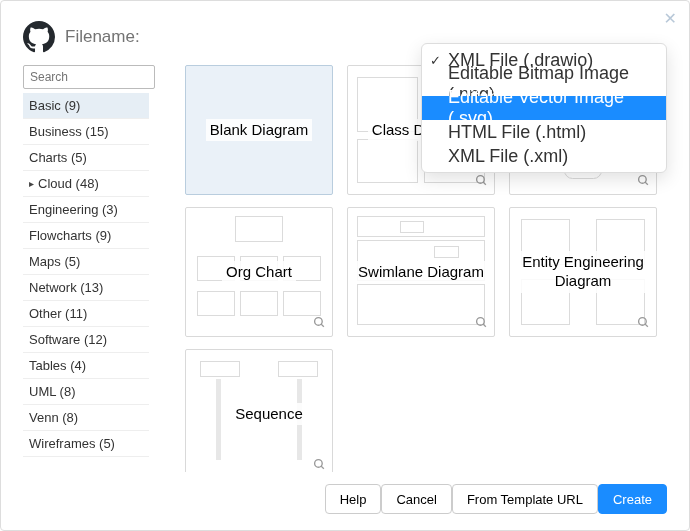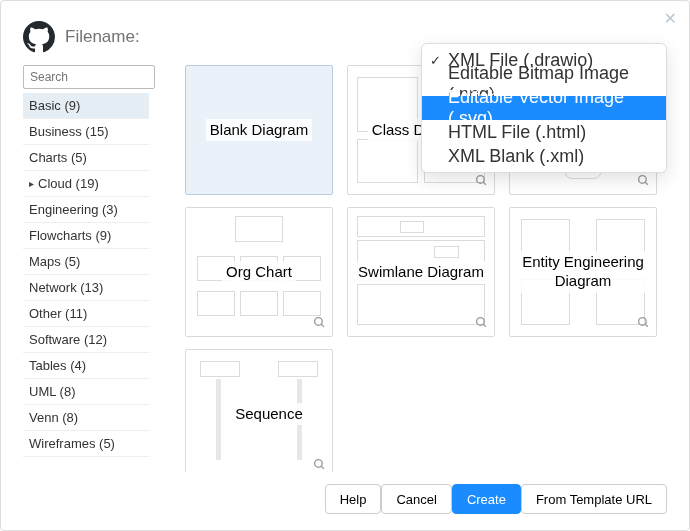--- a/index.html
+++ b/index.html
@@ -71,21 +71,21 @@
               <span>Basic (9)</span>
             </div>
             <div class="cat-item">
               <span>Business (15)</span>
             </div>
             <div class="cat-item">
               <span>Charts (5)</span>
             </div>
             <div class="cat-item">
               <span class="cat-arrow">▸</span>
-              <span>Cloud (19)</span>
+              <span>Cloud (48)</span>
             </div>
             <div class="cat-item">
               <span>Engineering (3)</span>
             </div>
             <div class="cat-item">
               <span>Flowcharts (9)</span>
             </div>
             <div class="cat-item">
               <span>Maps (5)</span>
             </div>
@@ -201,24 +201,24 @@
                 <line x1="20" y1="20" x2="15" y2="15"></line>
               </svg></span>
           </div>
         </div>
     </div>
   </div>
 
   <div class="footer">
     <button class="btn">Help</button>
     <button class="btn">Cancel</button>
+    <button class="btn">From Template URL</button>
     <button class="btn primary">Create</button>
-    <button class="btn">From Template URL</button>
   </div>
 
   <div class="dropdown" id="dropdown">
       <div class="dd-item checked">XML File (.drawio)</div>
       <div class="dd-item">Editable Bitmap Image (.png)</div>
       <div class="dd-item hilite">Editable Vector Image (.svg)</div>
       <div class="dd-item">HTML File (.html)</div>
-      <div class="dd-item">XML Blank (.xml)</div>
+      <div class="dd-item">XML File (.xml)</div>
     </div>
 </div>
 
 </body></html>

